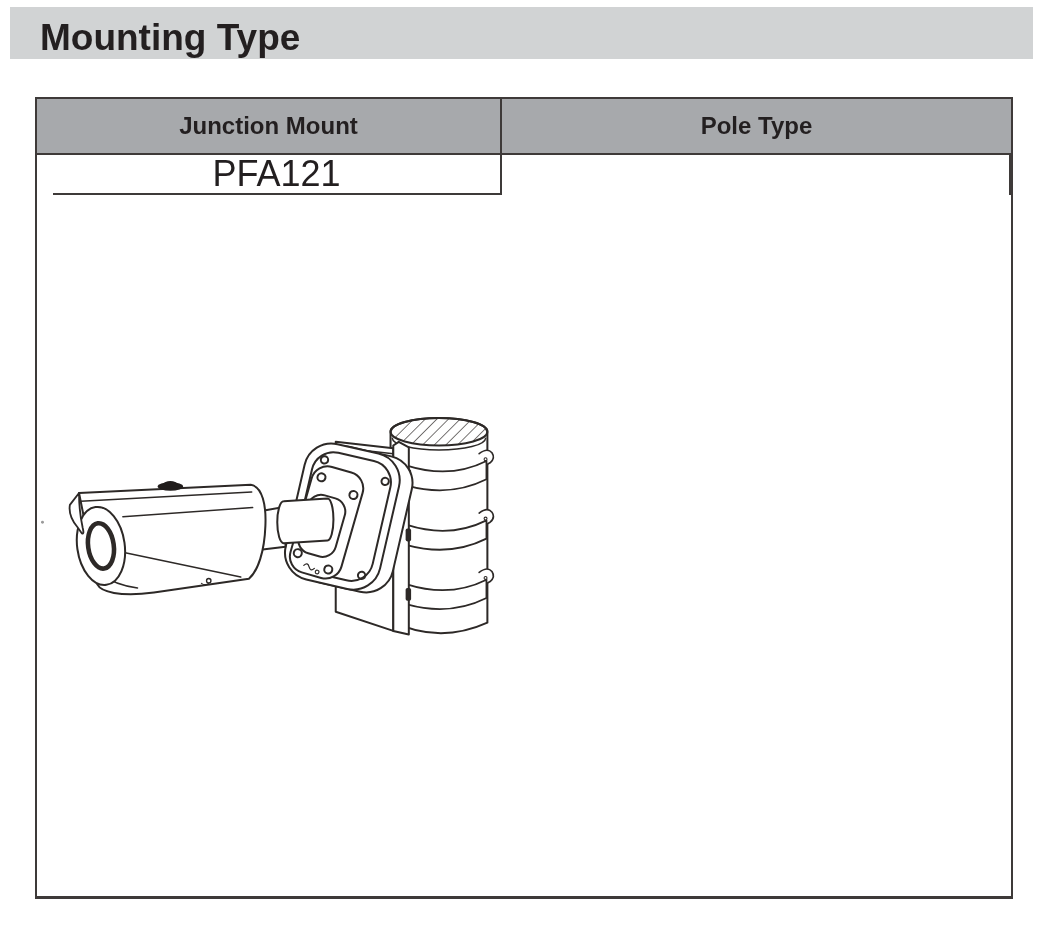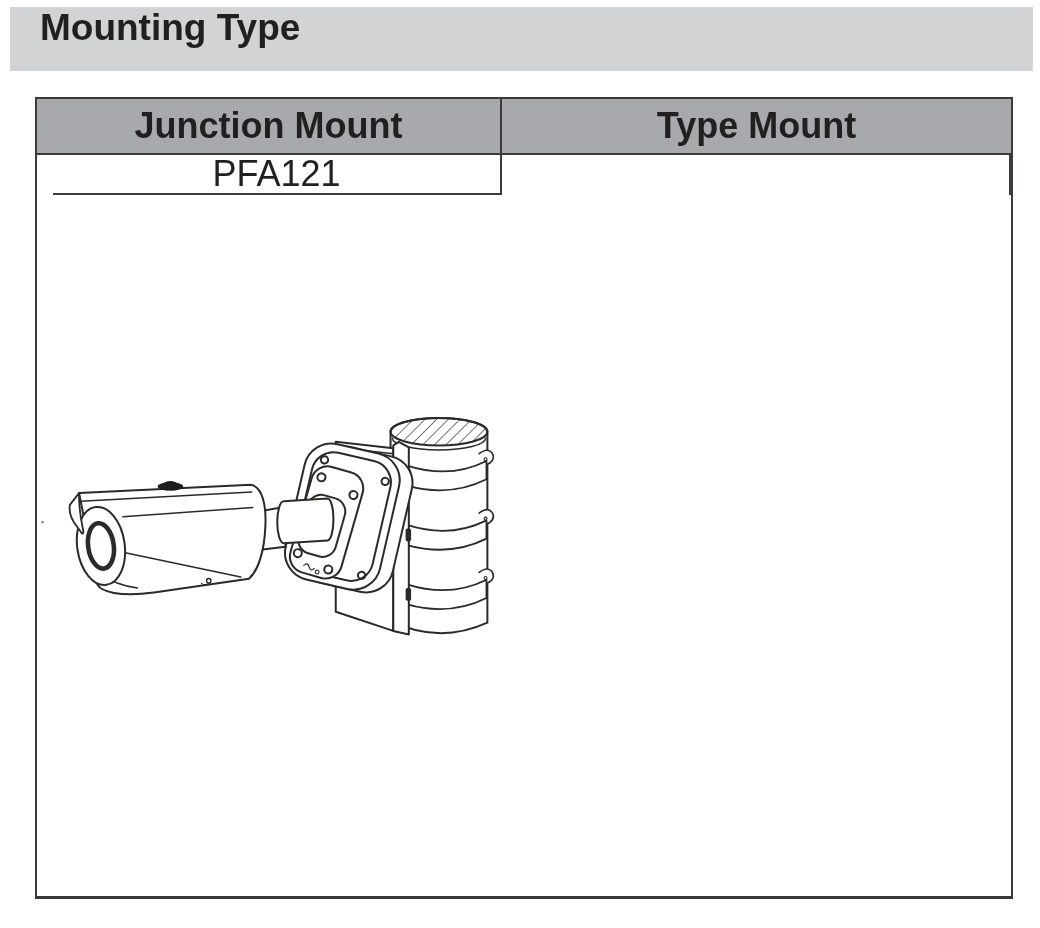--- a/index.html
+++ b/index.html
@@ -7,23 +7,23 @@
   body {
     width: 1040px; height: 928px;
     background: #ffffff;
     font-family: "Liberation Sans", sans-serif;
     color: #231f20;
     position: relative;
     overflow: hidden;
   }
   .banner {
     position: absolute; left: 10px; top: 7px;
-    width: 1023px; height: 64px;
+    width: 1023px; height: 52px;
     background: #d1d3d4;
-    display: flex; align-items: flex-start;
+    display: flex; align-items: flex-end;
     padding-left: 30px;
   }
   .banner h1 {
     margin: 0;
     font-size: 37px;
     font-weight: bold;
     color: #231f20;
   }
   .spec-table {
     position: absolute; left: 35px; top: 97px;
@@ -36,21 +36,21 @@
     background: #ffffff;
   }
   .cell {
     display: flex; align-items: center; justify-content: center;
     overflow: hidden;
   }
   .c1 { border-right: 2px solid #3e3a39; }
   .head {
     background: #a7a9ac;
     border-bottom: 2px solid #3e3a39;
-    font-size: 36px; font-weight: bold;
+    font-size: 24px; font-weight: bold;
   }
   .model {
     border-bottom: 2px solid #3e3a39;
     font-size: 36px; font-weight: 400; margin-left: 16px;
   }
   .fig { align-items: flex-start; justify-content: flex-start; background: #fff; }
   svg.fig-svg { display: block; }
 </style>
 </head>
 <body>
@@ -117,21 +117,21 @@
   </defs>
 </svg>
 
 <div class="banner">
   <h1>Mounting Type</h1>
 </div>
 
 <div class="spec-table">
 
   <div class="cell head c1">Junction Mount</div>
-  <div class="cell head">Type Mount</div>
+  <div class="cell head">Pole Type</div>
 
   <div class="cell model c1">PFA121</div>
 
   <div class="cell fig c1">
 
     <svg class="fig-svg" width="463" height="701" viewBox="0 0 463 701">
       <g fill="none" stroke="#2d2927" stroke-width="2" stroke-linejoin="round">
         <path d="M 330,223 L 340,218 L 440,242 L 428,247 Z" fill="url(#hatch)"></path>
         <path d="M 428,247 L 440,242 L 436,424 L 416,421 Z" fill="url(#hatch)"></path>
         <path d="M 330,223 L 428,247 L 416,421 L 330,401 Z" fill="#fff"></path>

